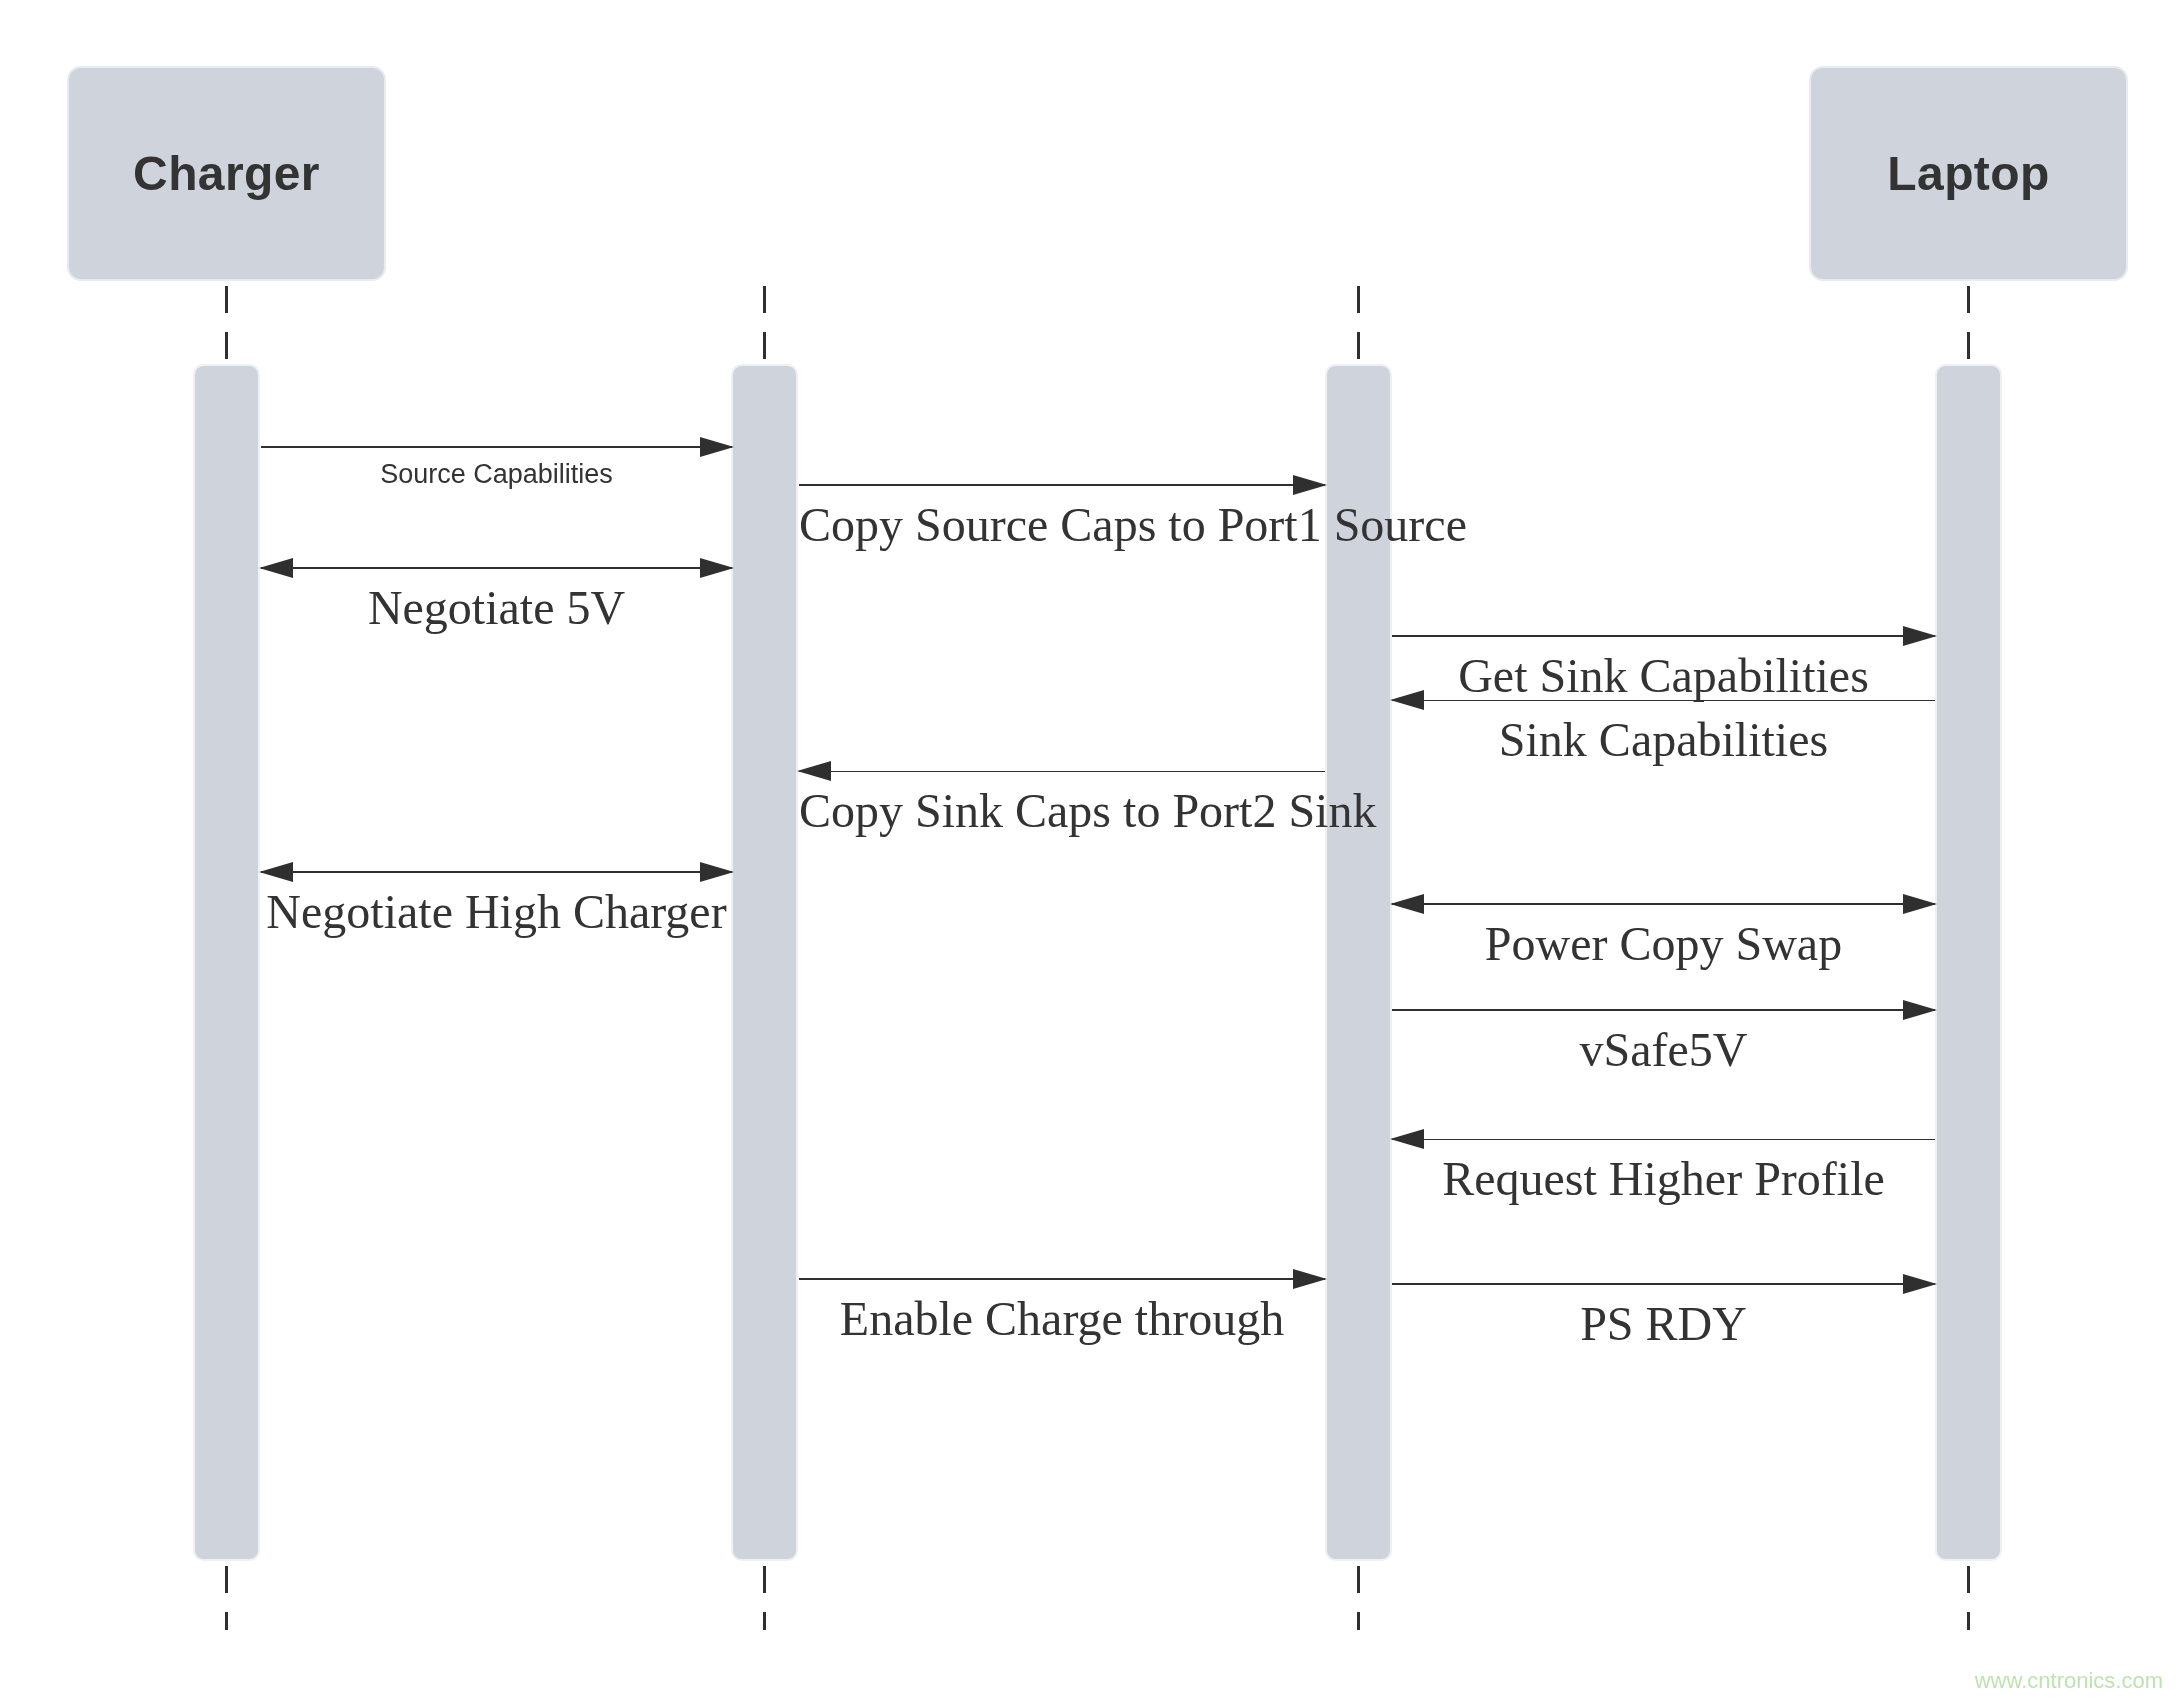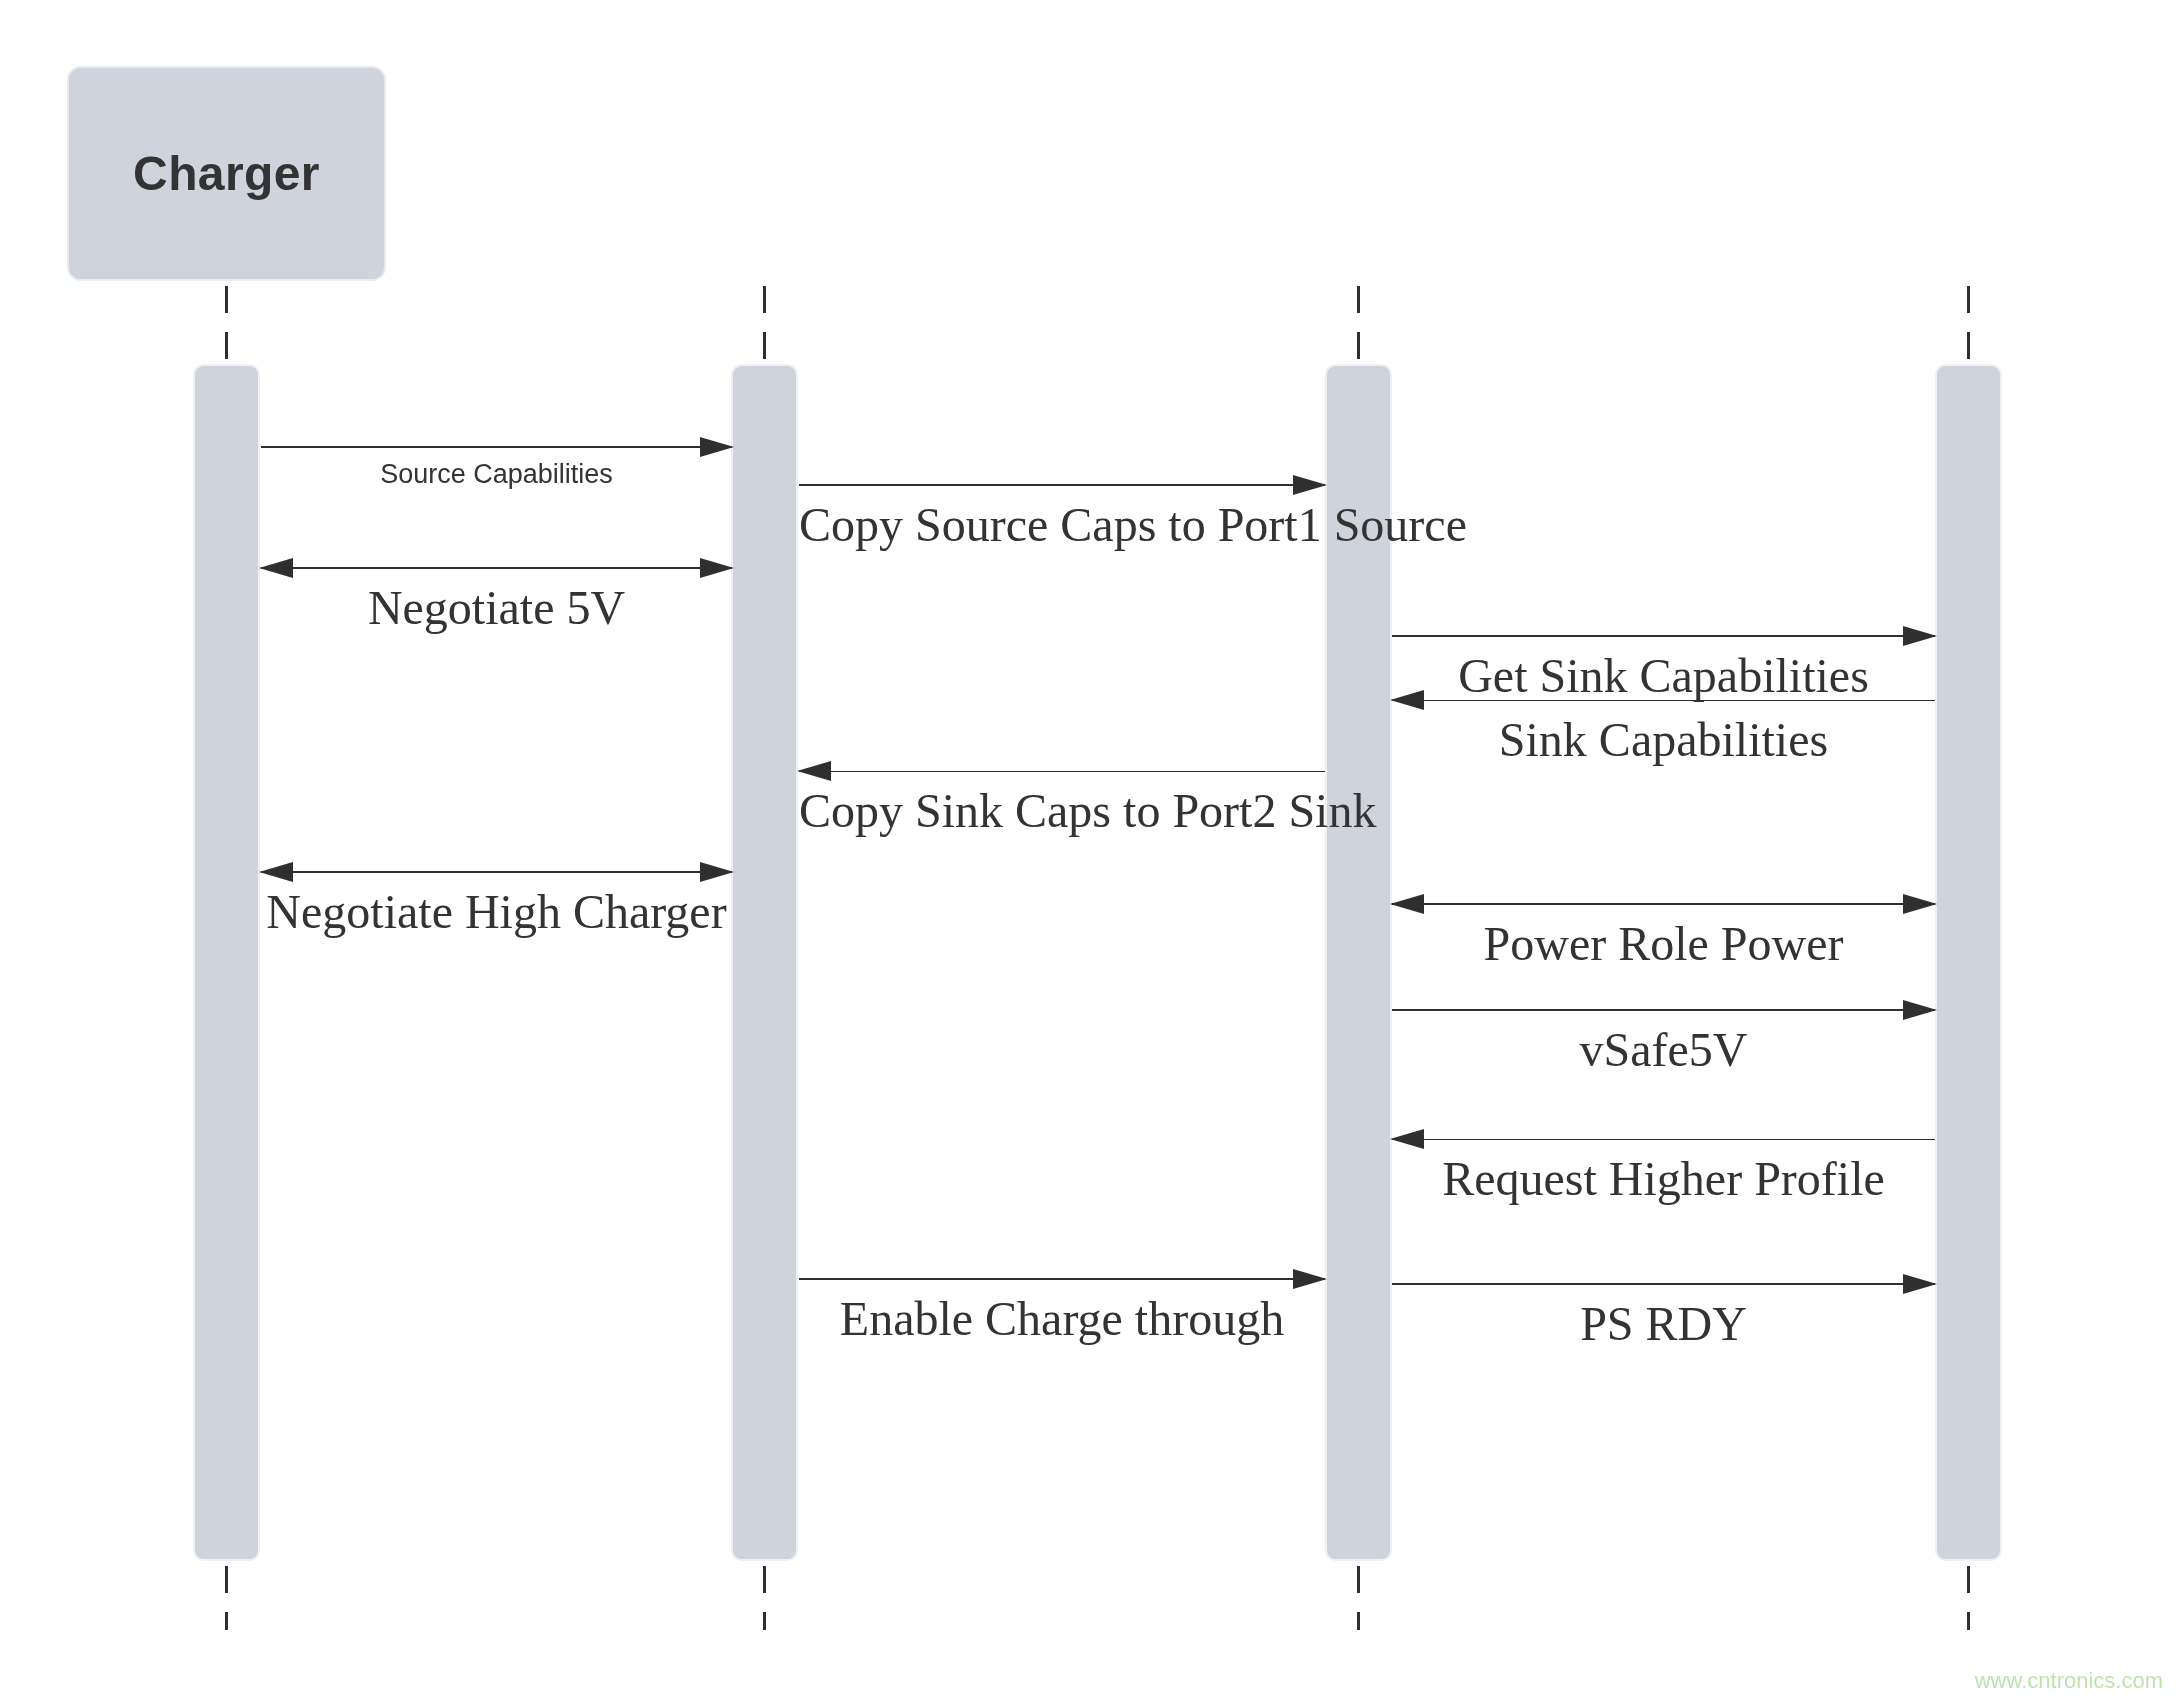--- a/index.html
+++ b/index.html
@@ -93,20 +93,21 @@
     font-size:22px;color:var(--wm);
     font-family:"Liberation Sans", sans-serif;
   }
 </style>
 </head>
 <body>
 
 <div class="canvas">
 
   <div class="actor charger">Charger</div>
+  <div class="actor laptop">Laptop</div>
 
   <div class="vd top x-charger"></div>
   <div class="vd top x-port2"></div>
   <div class="vd top x-port1"></div>
   <div class="vd top x-laptop"></div>
 
   <div class="bar charger"></div>
   <div class="bar port2"></div>
   <div class="bar port1"></div>
   <div class="bar laptop"></div>
@@ -149,21 +150,21 @@
 
   <div class="msg m6">
     <span class="ah l"></span>
     <span class="ah r"></span>
     <div class="mlabel">Negotiate High Charger</div>
   </div>
 
   <div class="msg m7">
     <span class="ah l"></span>
     <span class="ah r"></span>
-    <div class="mlabel">Power Role Power</div>
+    <div class="mlabel">Power Copy Swap</div>
   </div>
 
   <div class="msg m8">
     <span class="ah r"></span>
     <div class="mlabel">vSafe5V</div>
   </div>
 
   <div class="msg m9 thin">
     <span class="ah l"></span>
     <div class="mlabel">Request Higher Profile</div>

